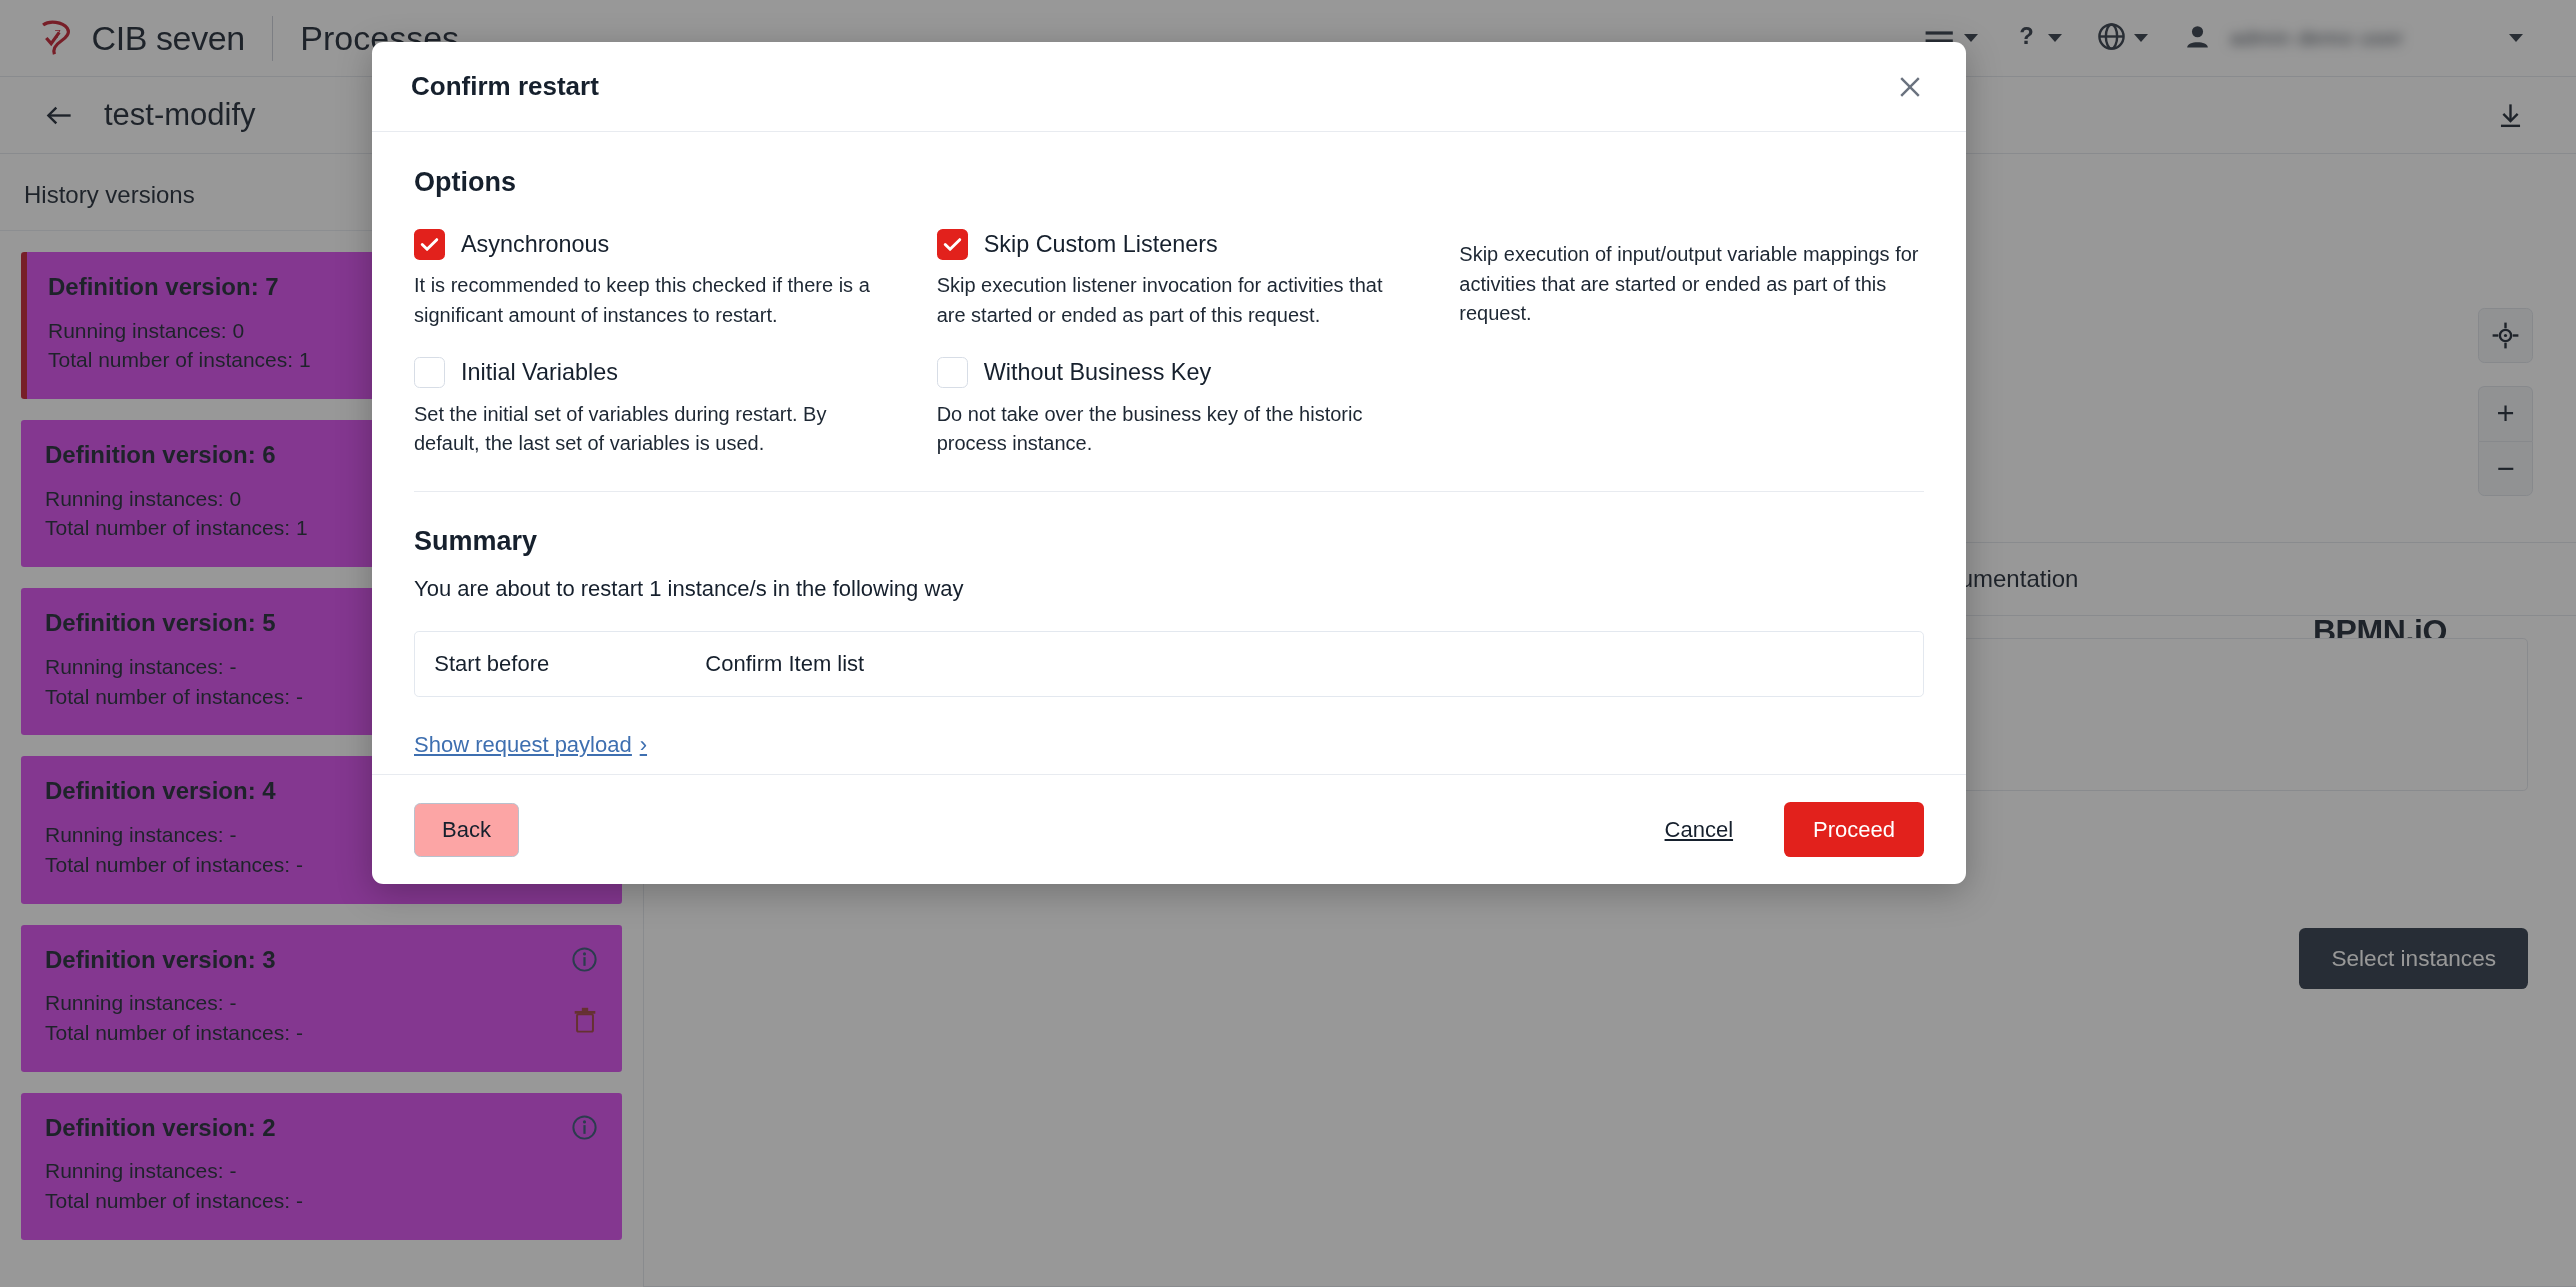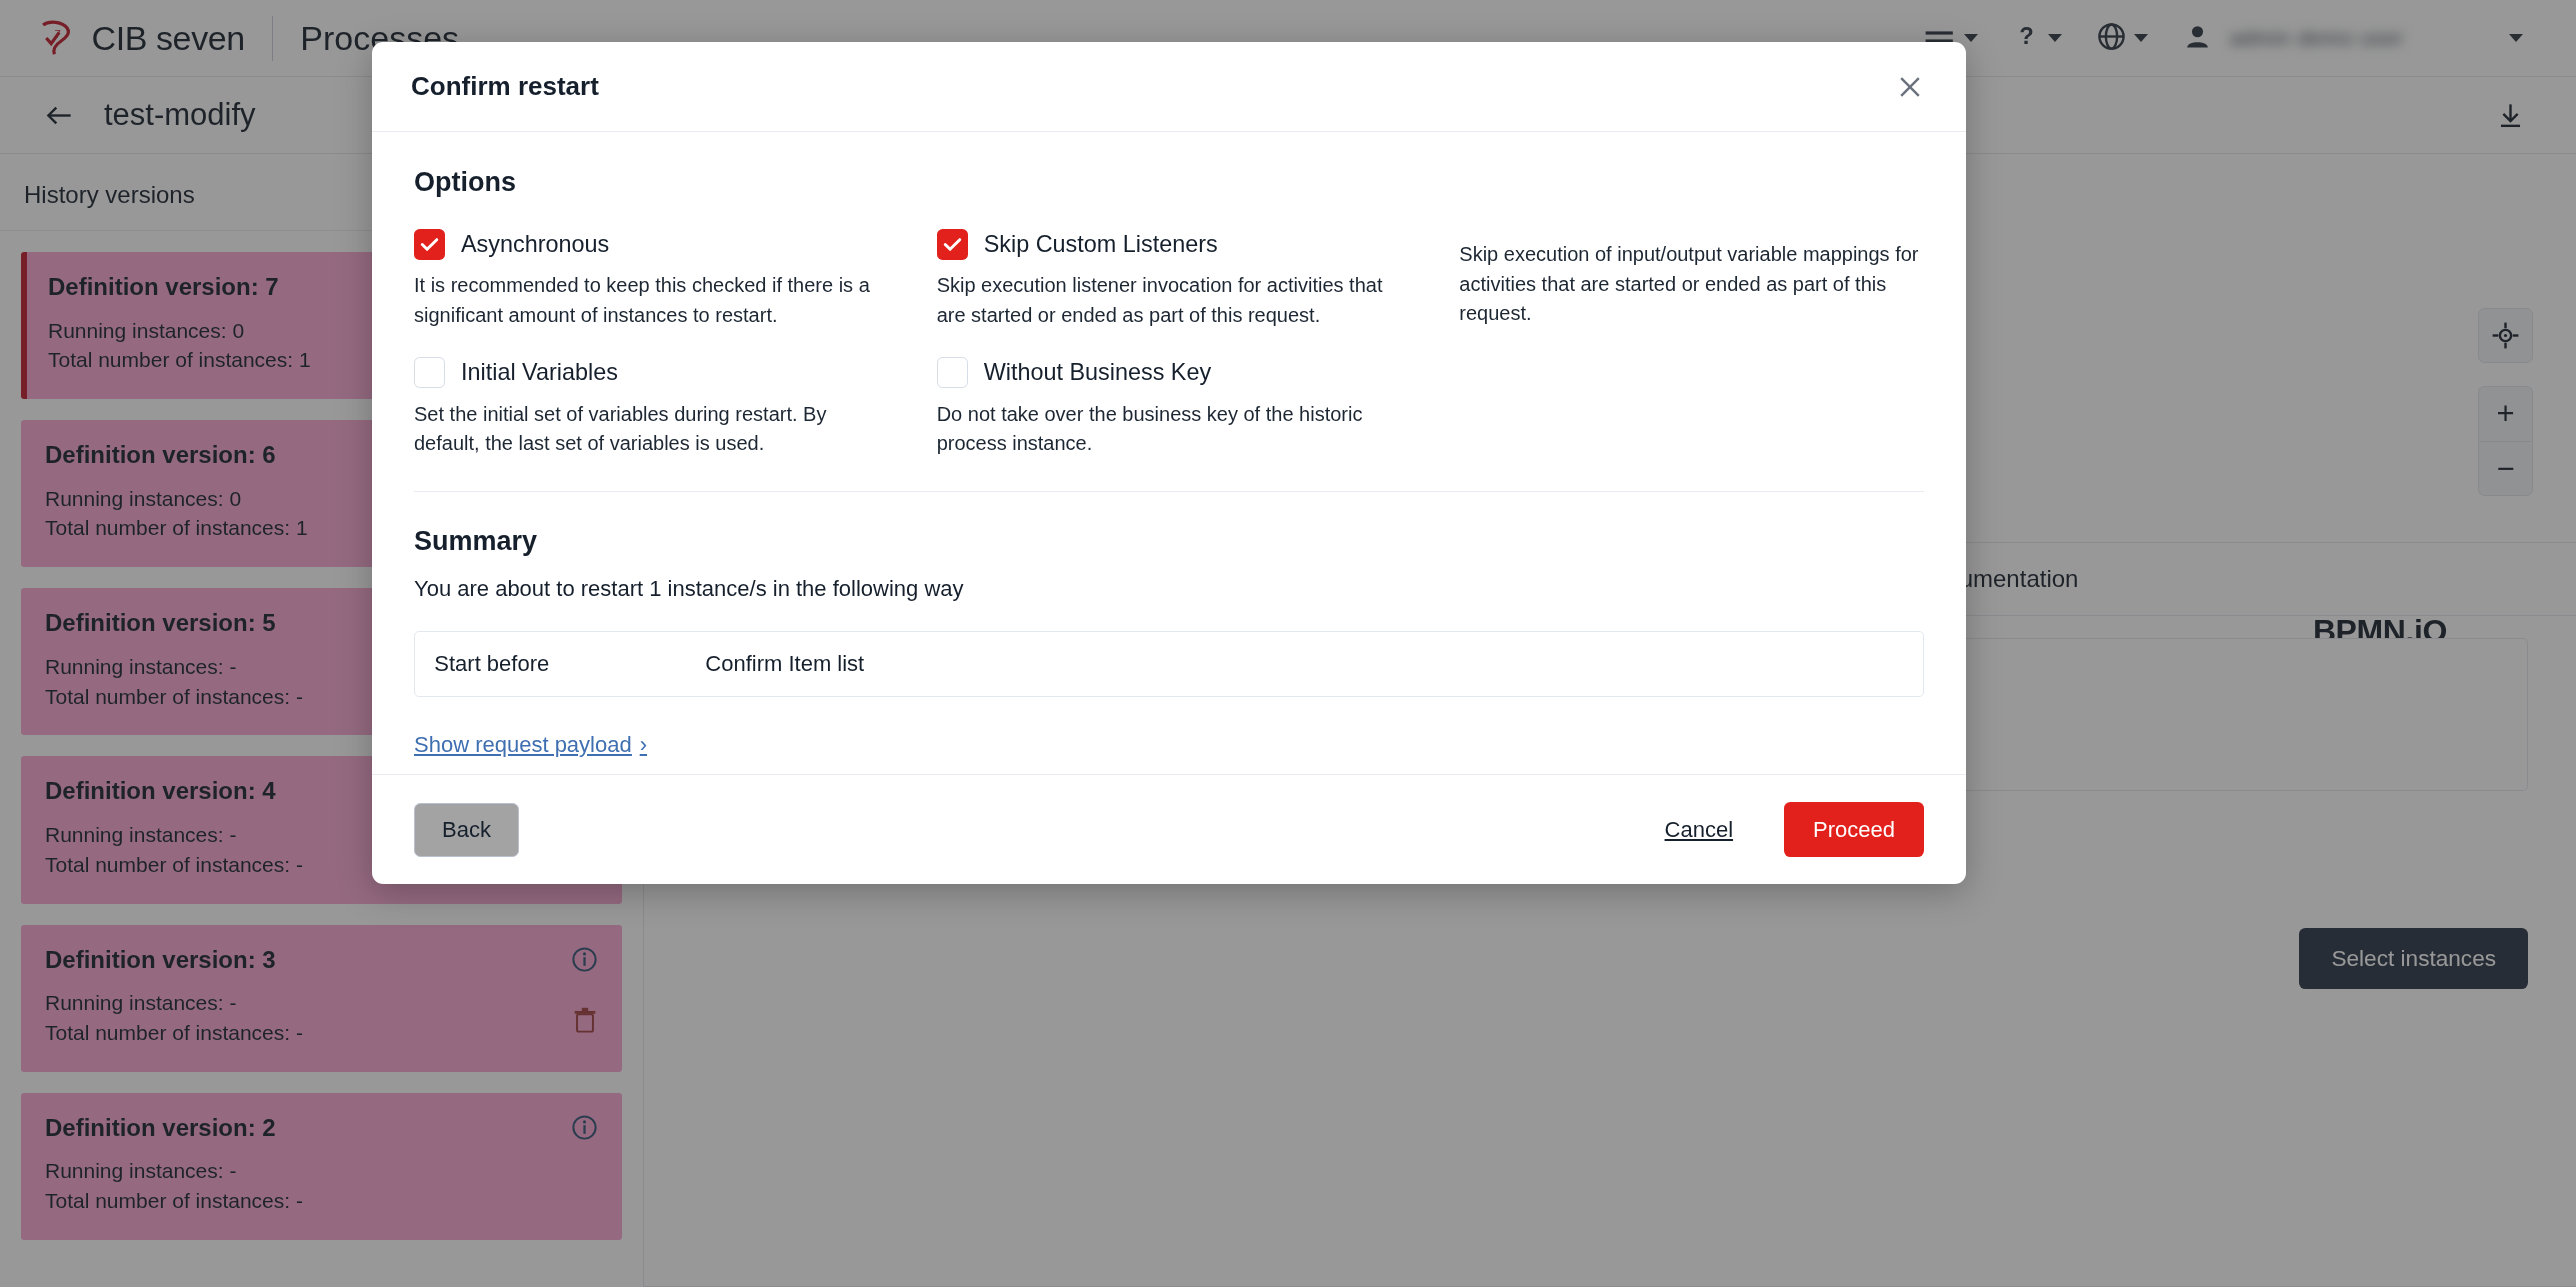--- a/index.html
+++ b/index.html
@@ -77,21 +77,21 @@
     background: #ffffff; border-right: 0.8px solid #e3e6ec;
     overflow: hidden;
   }
   .sidebar-title {
     padding: 26px 24px 21px 24px; font-size: 24px; color: #16202d;
     border-bottom: 0.8px solid #e9ecf1;
   }
   .ver-card {
     position: relative;
     margin: 21px 21px 0 21px;
-    background: #f9a8d4;
+    background: #d946ef;
     border-radius: 3.2px;
     padding: 21px 24px 24px 24px;
   }
   .ver-card.active { border-left: 6.4px solid #c0182a; padding-left: 21px; }
   .ver-head {
     font-size: 24px; font-weight: bold; color: #16202d; margin-bottom: 14.5px;
   }
   .ver-line { font-size: 21px; color: #16202d; line-height: 1.42; }
   .card-icons {
     position: absolute; right: 24px; top: 21px;
@@ -204,21 +204,21 @@
   .payload-link {
     display: inline-flex; align-items: baseline; gap: 8px;
     margin-top: 35px; font-size: 22px; color: #3e6fb0;
   }
   .payload-link .ul { text-decoration: underline; }
   .modal-foot {
     border-top: 0.8px solid #e8ebf0;
     padding: 27px 42px; display: flex; align-items: center;
   }
   .btn-back {
-    background: #a3a3a3; border: 0.8px solid #b8c1cd; border-radius: 6.4px;
+    background: #fca5a5; border: 0.8px solid #b8c1cd; border-radius: 6.4px;
     font-size: 22px; color: #16202d; padding: 13px 27px;
     font-family: "Liberation Sans", sans-serif;
   }
   .foot-right { margin-left: auto; display: flex; align-items: center; gap: 51px; }
   .btn-cancel {
     background: none; border: none; font-size: 22px; color: #16202d;
     text-decoration: underline; font-family: "Liberation Sans", sans-serif;
   }
   .btn-proceed {
     background: #e2211c; border: none; border-radius: 6.4px;

